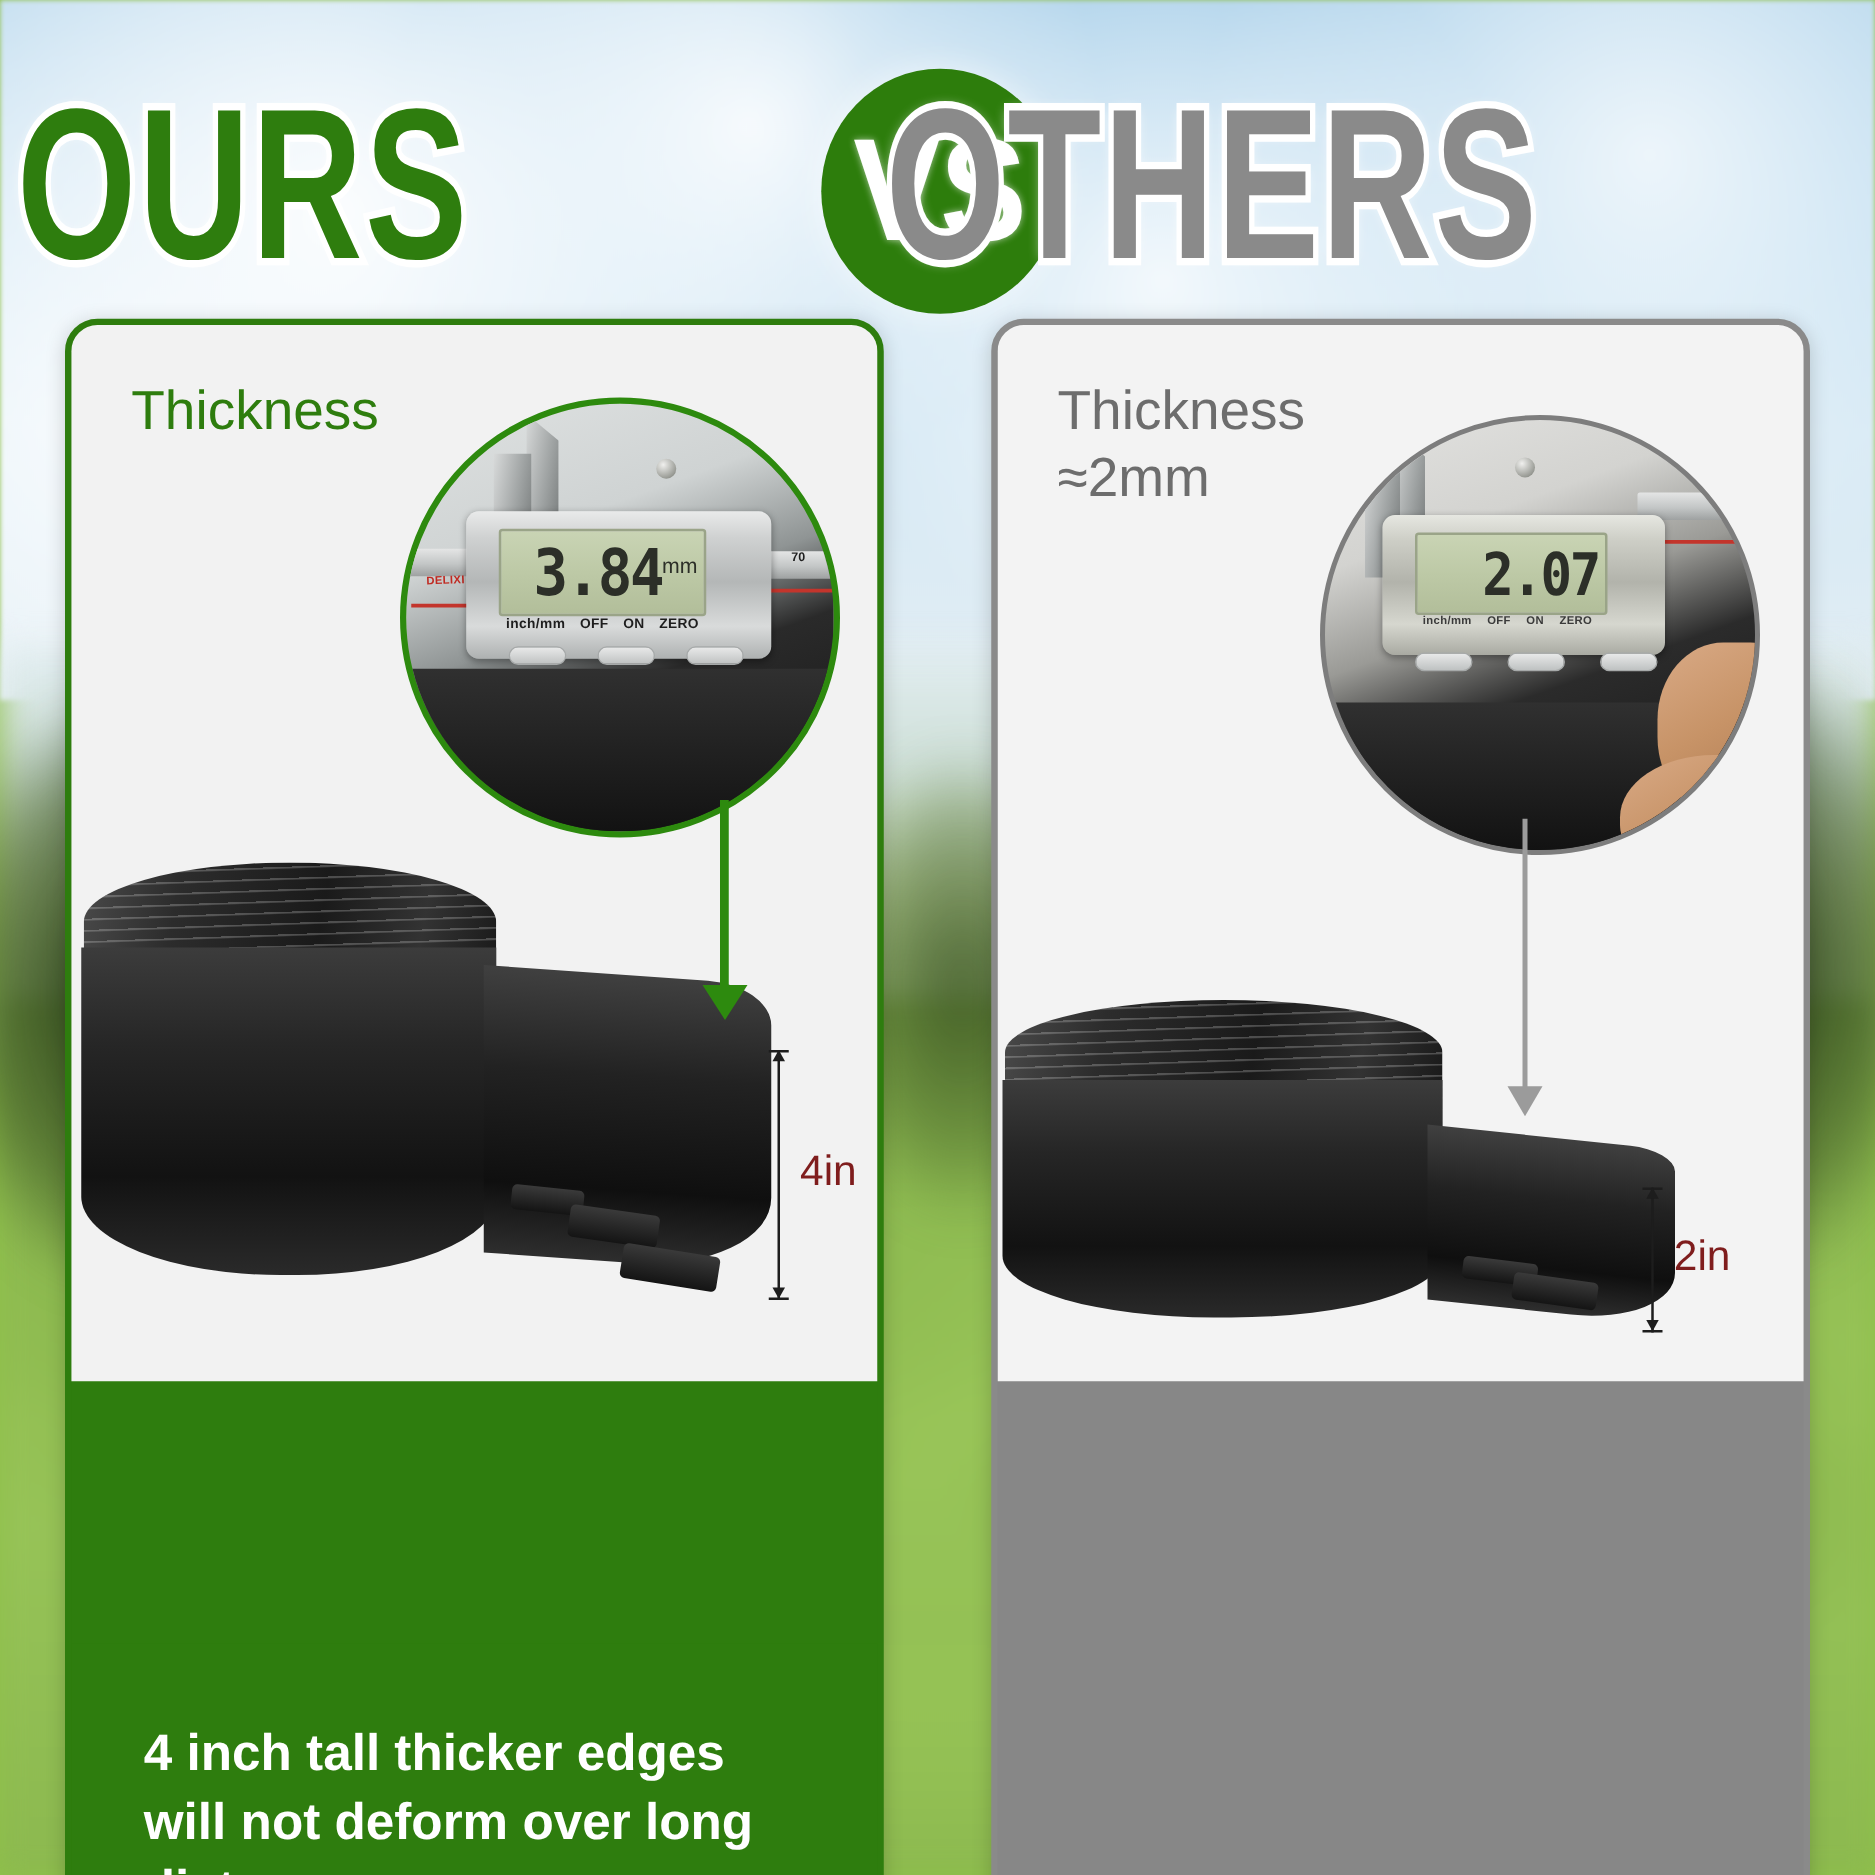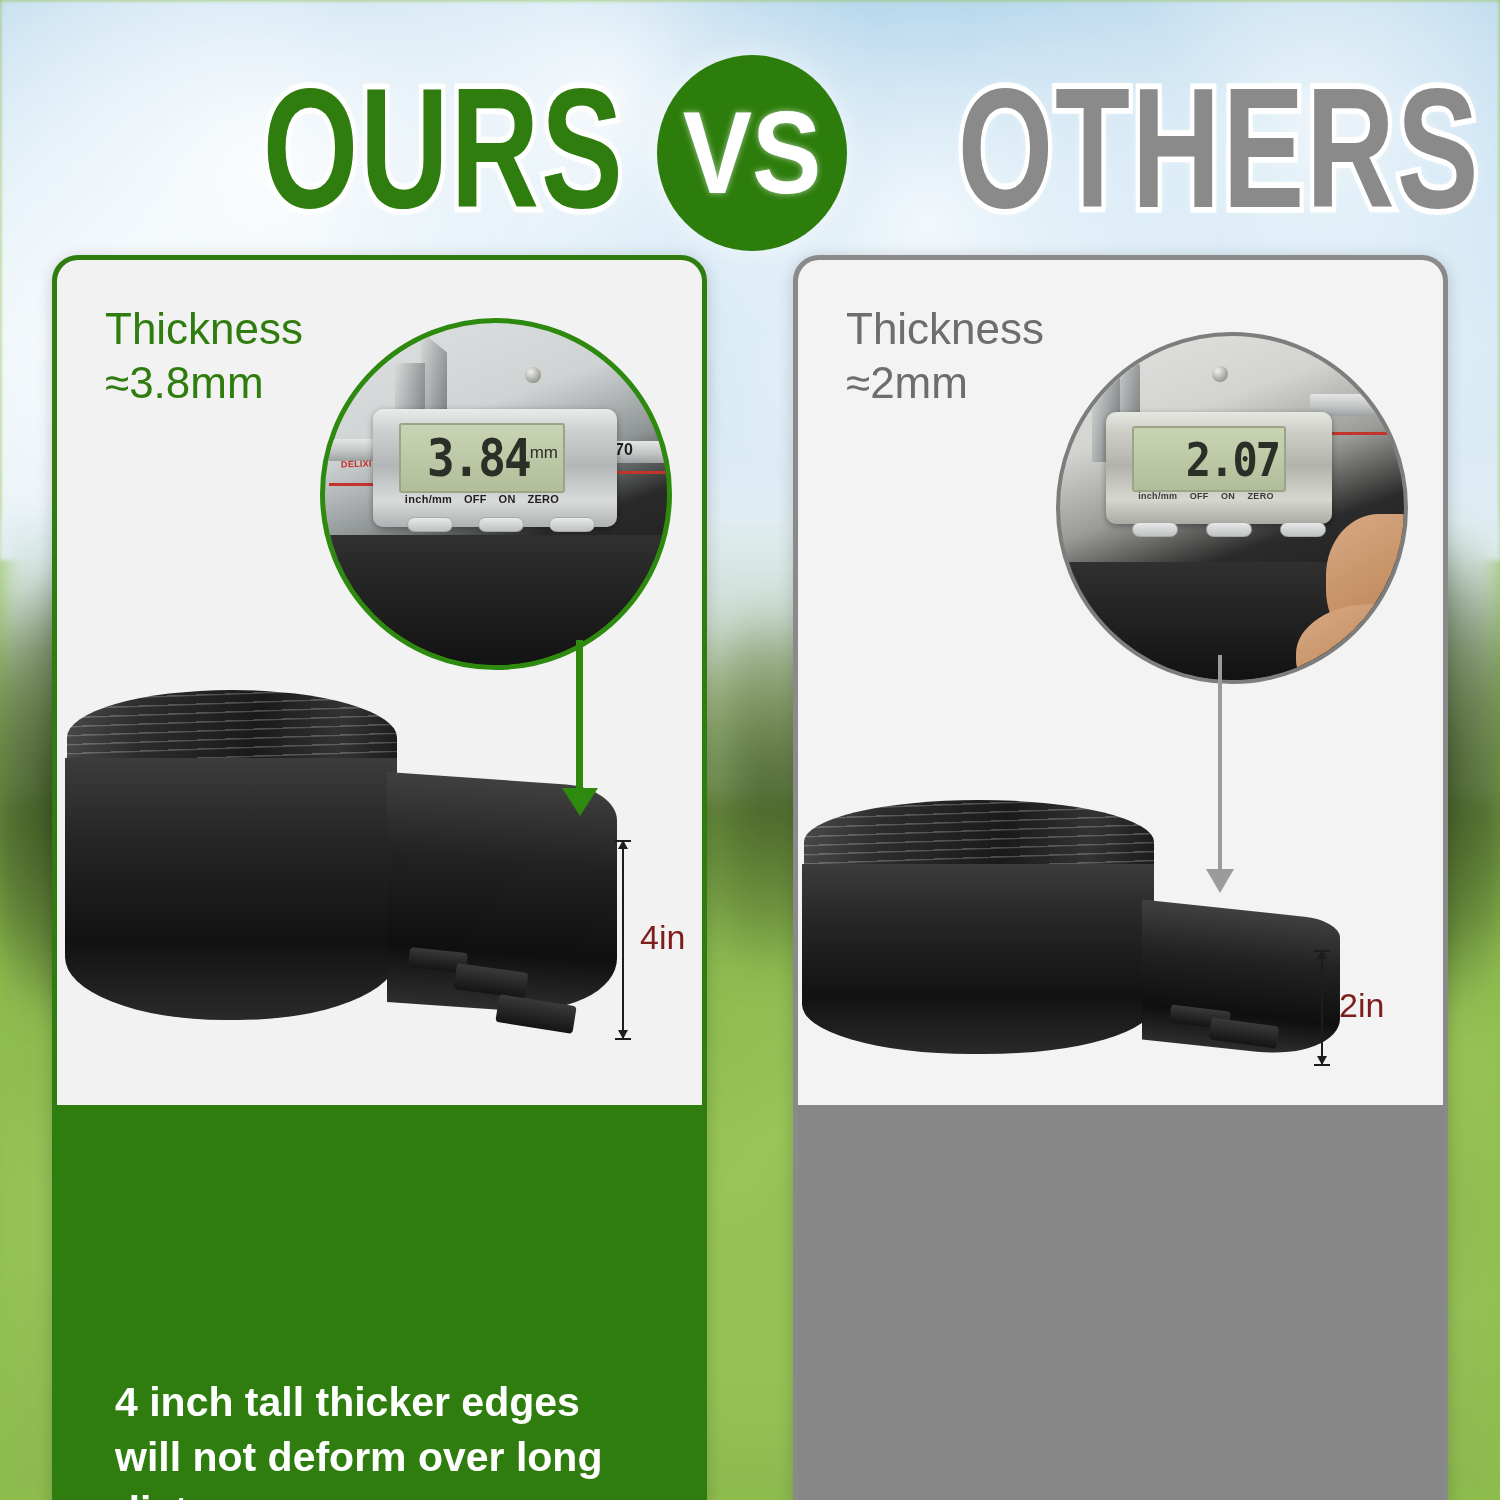--- a/index.html
+++ b/index.html
@@ -50,21 +50,21 @@
   }
   .bg-tree-m {
     position:absolute; left:640px; top:600px; width:260px; height:420px;
     background:radial-gradient(ellipse 130px 230px at 50% 45%, rgba(48,70,28,.75) 0%, rgba(70,98,40,.35) 60%, rgba(100,130,55,0) 82%);
     filter:blur(20px);
   }
 
   
   .header {
     position:absolute; left:0; top:48px; width:1500px; height:200px;
-    z-index:5; display:flex; align-items:center; justify-content:flex-end;
+    z-index:5; display:flex; align-items:center; justify-content:flex-start;
   }
   .hdr-word {
     font-size:132px; font-weight:bold; letter-spacing:2px;
     font-family:"Liberation Sans", sans-serif;
     transform:scaleY(1.30) scaleX(.93);
     line-height:1;
   }
   .hdr-ours {
     color:#2e7d0e;
     -webkit-text-stroke:9px #ffffff;
@@ -275,21 +275,20 @@
 <div class="vs-badge">
   <span>VS</span>
 </div>
 
 <div class="panel panel-left">
 
   <div class="panel-photo">
 
     <div class="thk thk-green">
       <div>Thickness</div>
-      <div>≈3.8mm</div>
     </div>
 
     <div class="roll">
       <div class="roll-coil" style="left:10px; top:430px; width:330px; height:170px;"></div>
       <div class="roll-body" style="left:8px; top:498px; width:332px; height:262px; border-radius:0 0 48% 48% / 0 0 24% 24%;"></div>
       <div class="roll-strip" style="left:330px; top:520px; width:230px; height:230px; border-radius:0 22% 48% 0 / 0 14% 26% 0; transform:skewY(4deg);"></div>
       <div class="roll-tab" style="left:352px; top:690px; width:58px; height:20px; transform:rotate(6deg);"></div>
       <div class="roll-tab" style="left:398px; top:708px; width:72px; height:26px; transform:rotate(8deg);"></div>
       <div class="roll-tab" style="left:440px; top:740px; width:78px; height:28px; transform:rotate(9deg);"></div>
     </div>
@@ -310,21 +309,21 @@
 
     <div class="zoom-circle zoom-left">
       <div class="cal-dark" style="left:0; top:212px; width:352px; height:140px;"></div>
       <div class="cal-jaw" style="left:96px; top:8px; width:26px; height:120px; clip-path:polygon(0 0,100% 18%,100% 100%,0 100%);"></div>
       <div class="cal-jaw" style="left:70px; top:40px; width:30px; height:96px;"></div>
       <div class="cal-rule" style="left:-10px; top:116px; width:120px;"></div>
       <div class="cal-brand" style="left:16px; top:136px;">DELIXI</div>
       <div class="cal-red" style="left:4px; top:160px; width:62px;"></div>
       <div class="cal-rule" style="left:288px; top:118px; width:74px;"></div>
       <div class="cal-red" style="left:290px; top:148px; width:68px;"></div>
-      <div style="position:absolute; left:290px; top:118px; font-size:16px; color:#1f1f1f; font-weight:bold;">70</div>
+      <div style="position:absolute; left:308px; top:118px; font-size:10px; color:#1f1f1f; font-weight:bold;">70</div>
 
       <div class="cal-screw" style="left:200px; top:44px;"></div>
       <div class="cal-screw" style="left:216px; top:186px;"></div>
 
       <div class="caliper cal-left">
         <div class="lcd">
           <span class="lcd-val">3.84</span>
           <span class="lcd-unit">mm</span>
         </div>
         <div class="cal-btnrow">

